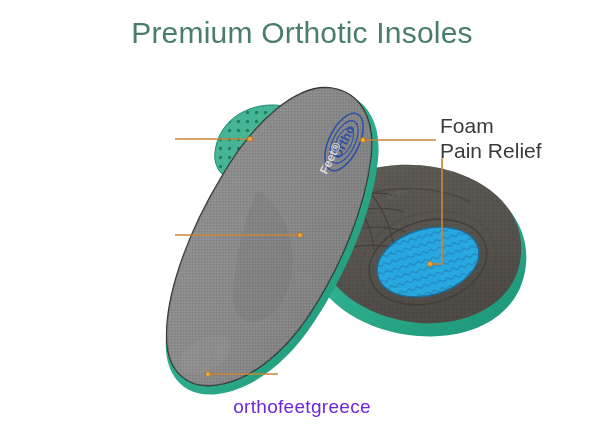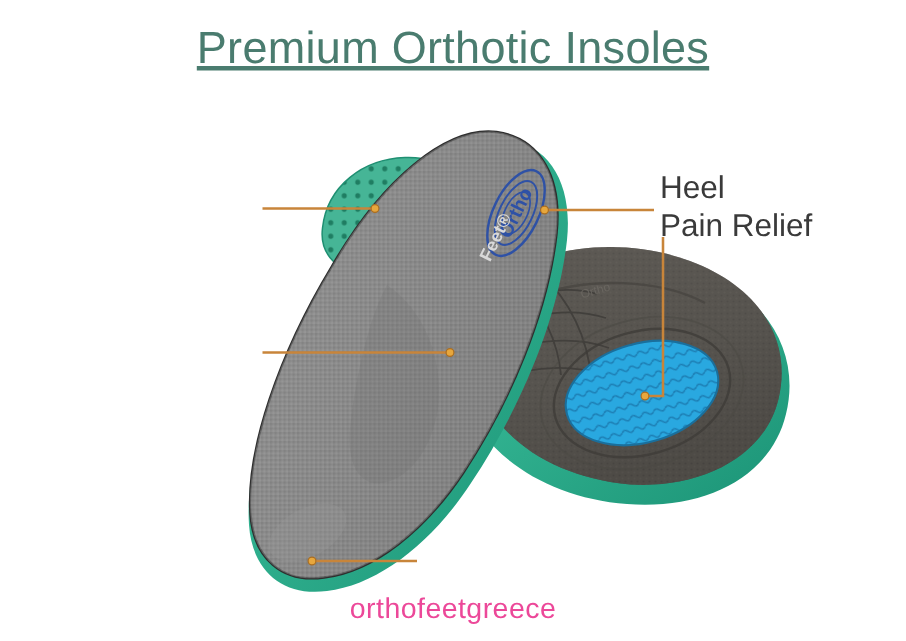--- a/index.html
+++ b/index.html
@@ -21,21 +21,20 @@
     position: absolute;
     left: 0;
     top: 16px;
     width: 604px;
     text-align: center;
     font-size: 30px;
     font-weight: 400;
     letter-spacing: 0.2px;
     color: #4a7c6f;
     white-space: nowrap;
-    text-decoration: underline;
   }
 
   
   .callout {
     position: absolute;
     color: #3a3a3a;
     font-size: 21px;
     line-height: 1.18;
     font-weight: 400;
     white-space: pre-line;
@@ -66,21 +65,21 @@
   }
 
   
   #watermark {
     position: absolute;
     left: 0;
     top: 396px;
     width: 604px;
     text-align: center;
     font-size: 19px;
-    color: #ec4899;
+    color: #6d28d9;
     letter-spacing: 0.3px;
     white-space: nowrap;
     pointer-events: none;
   }
 
   
   #artwork {
     position: absolute;
     left: 0;
     top: 0;
@@ -205,19 +204,19 @@
       <circle cx="250" cy="139" r="2.6"></circle>
       <circle cx="300" cy="235" r="2.6"></circle>
       <circle cx="363" cy="140" r="2.6"></circle>
       <circle cx="430" cy="264" r="2.6"></circle>
       <circle cx="208" cy="374" r="2.6"></circle>
     </g>
   </svg>
 
 
 
-  <div class="callout" id="label-heel">Heel
+  <div class="callout" id="label-heel">Foam
 Pain Relief</div>
 
 
   <div id="watermark">orthofeetgreece</div>
 
 </div>
 
 </body></html>

